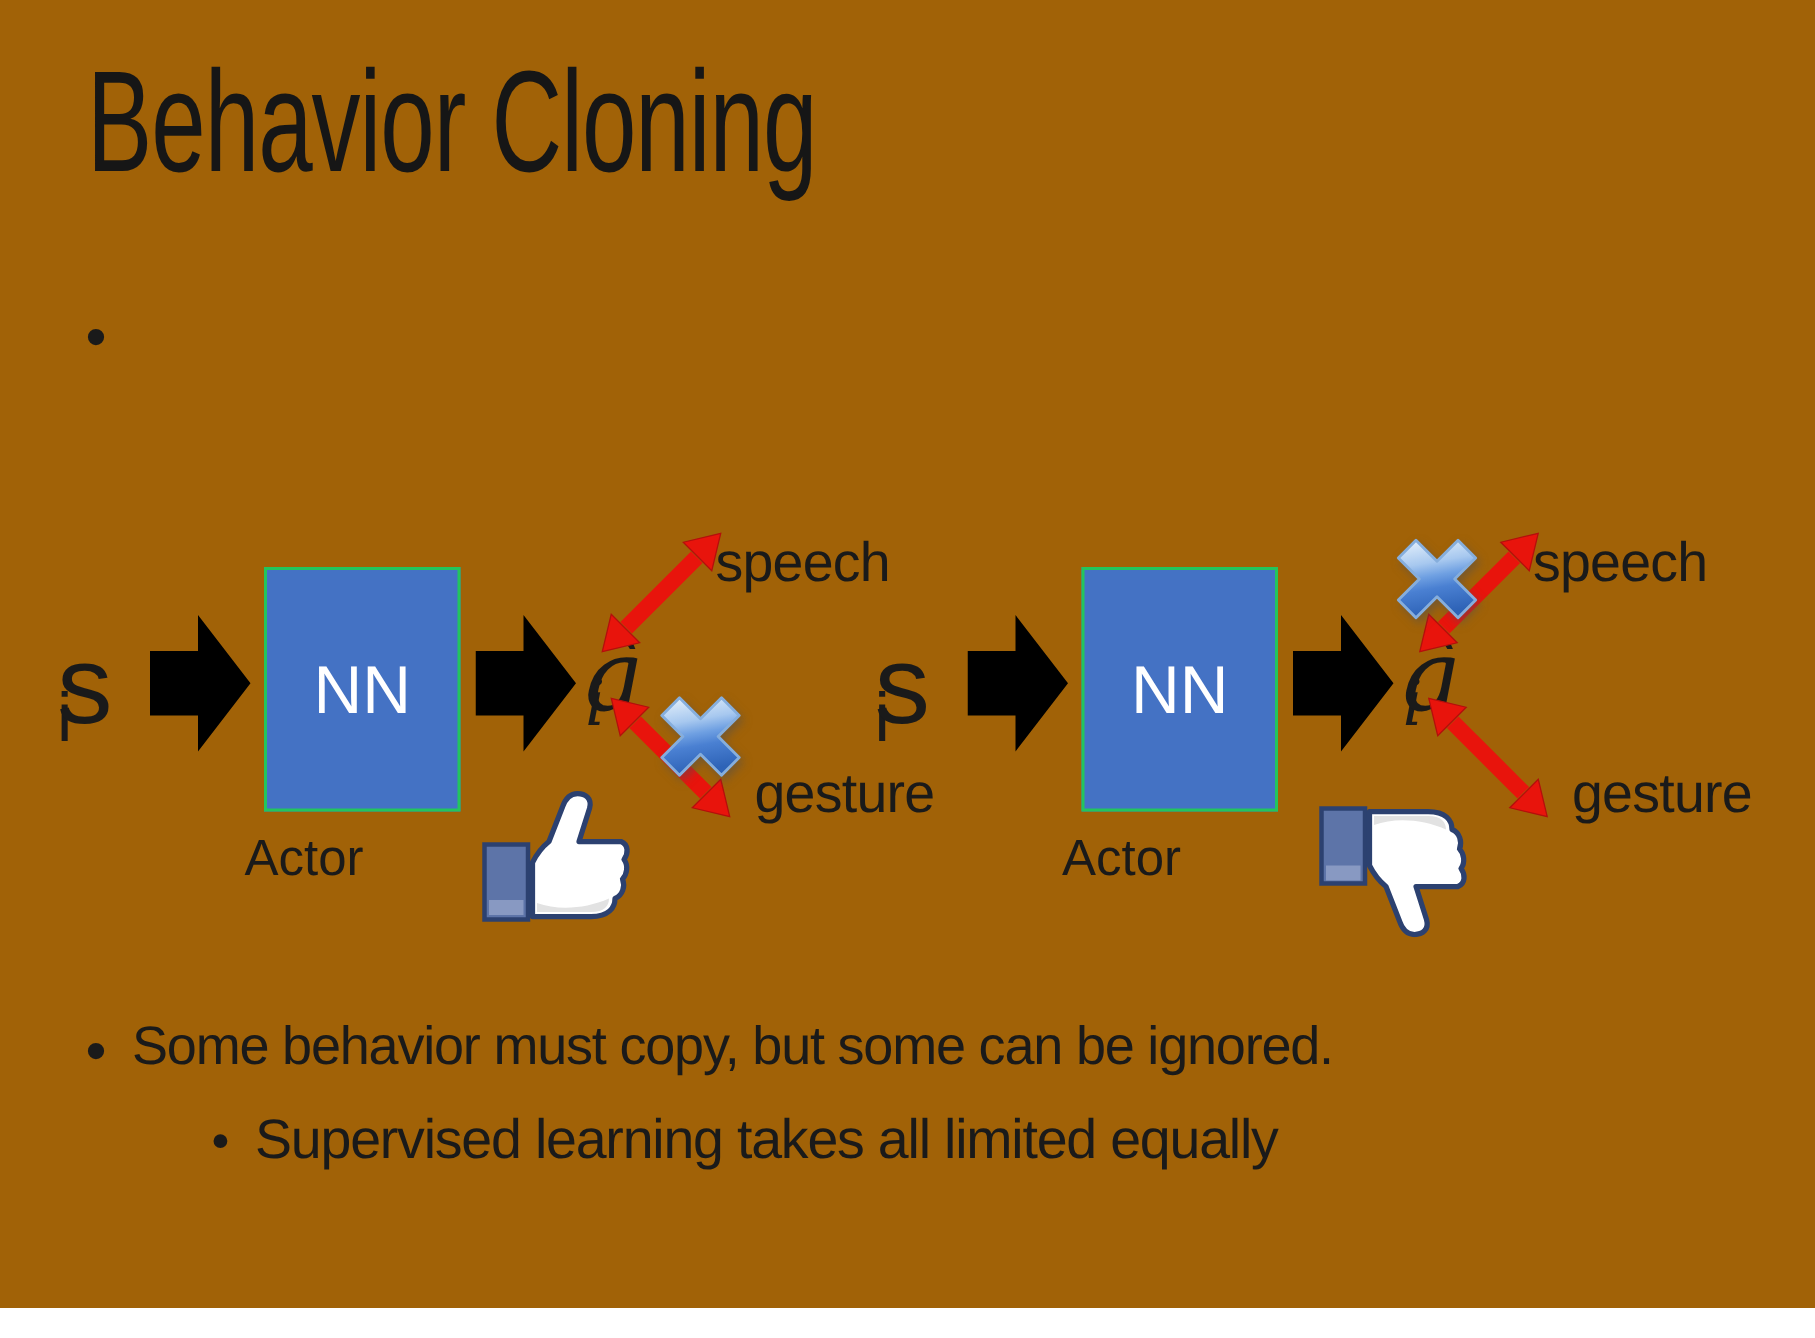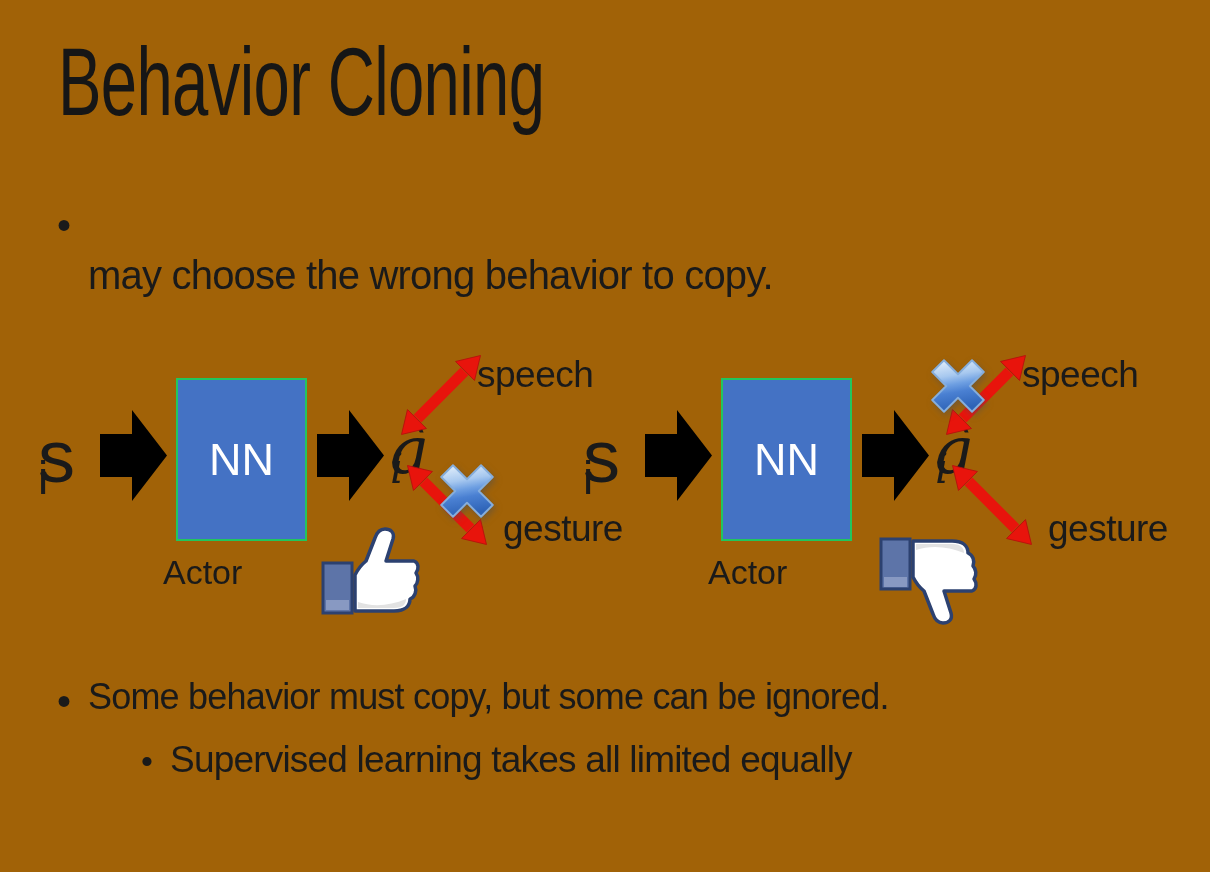--- a/index.html
+++ b/index.html
@@ -91,21 +91,20 @@
       <path d="M 38 81 L 74 81 C 83 81 86 77 86 72 C 70 79 52 80 38 75 Z" fill="#E2E2E2"></path>
     </symbol>
   </defs>
 </svg>
 
 <div class="slide">
 
   <div class="title">Behavior Cloning</div>
 
   <div class="dot b1d">•</div>
-  <div class="btxt b1l2">may choose the wrong behavior to copy.</div>
 
   <div class="dgm dgm-left">
     <div class="svar"><span>s</span><span class="subv">i</span></div>
     <svg class="blk-arrow a1">
         <use href="#blackarrow"></use>
       </svg>
     <div class="nnbox">
         <span>NN</span>
       </div>
     <svg class="blk-arrow a2">

